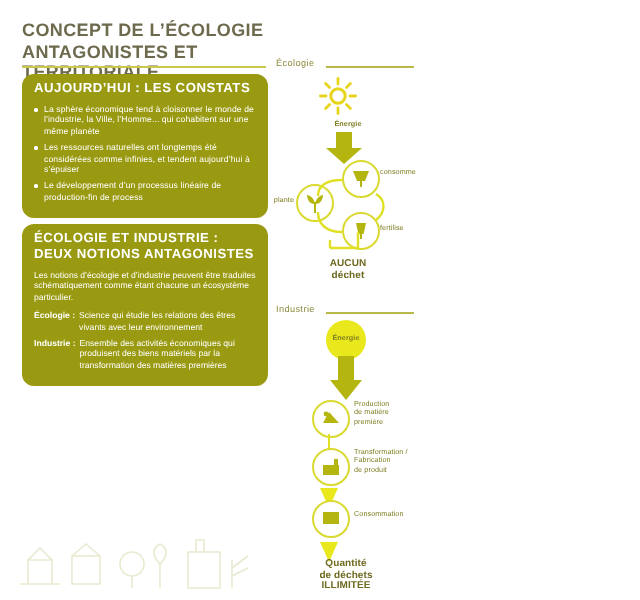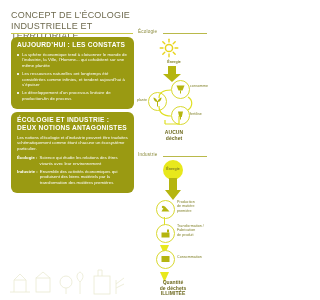--- a/index.html
+++ b/index.html
@@ -8,21 +8,21 @@
     background:#ffffff;
     font-family:"Liberation Sans",sans-serif;
     -webkit-font-smoothing:none;
   }
   .page{position:relative;width:211px;height:300px;background:#fff;}
 
   
   .title{
     position:absolute;left:11px;top:10px;width:126px;
     color:#6e6a4e;font-size:9px;line-height:10.5px;
-    font-weight:normal;letter-spacing:.2px;
+    font-weight:bold;letter-spacing:.2px;
   }
   .title-rule{
     position:absolute;left:11px;top:33px;width:122px;height:1px;
     background:#c9c84a;
   }
 
   
   .panel{
     position:absolute;left:11px;width:123px;
     background:#9a9a12;border-radius:6px;color:#ffffff;
@@ -80,21 +80,21 @@
     opacity:.45;
   }
 </style>
 </head>
 <body>
 
 <div class="page">
 
   <div class="title">
     <div>CONCEPT DE L’ÉCOLOGIE</div>
-    <div>INDUSTRIELLE ET TERRITORIALE</div>
+    <div>ANTAGONISTES ET TERRITORIALE</div>
   </div>
   <div class="title-rule"></div>
 
   <div class="panel panel-a">
     <div class="panel-h">AUJOURD’HUI : LES CONSTATS</div>
     <ul class="bullets">
       <li>La sphère économique tend à cloisonner le monde de l’industrie, la Ville, l’Homme... qui cohabitent sur une même planète</li>
       <li>Les ressources naturelles ont longtemps été considérées comme infinies, et tendent aujourd’hui à s’épuiser</li>
       <li>Le développement d’un processus linéaire de production-fin de process</li>
     </ul>

